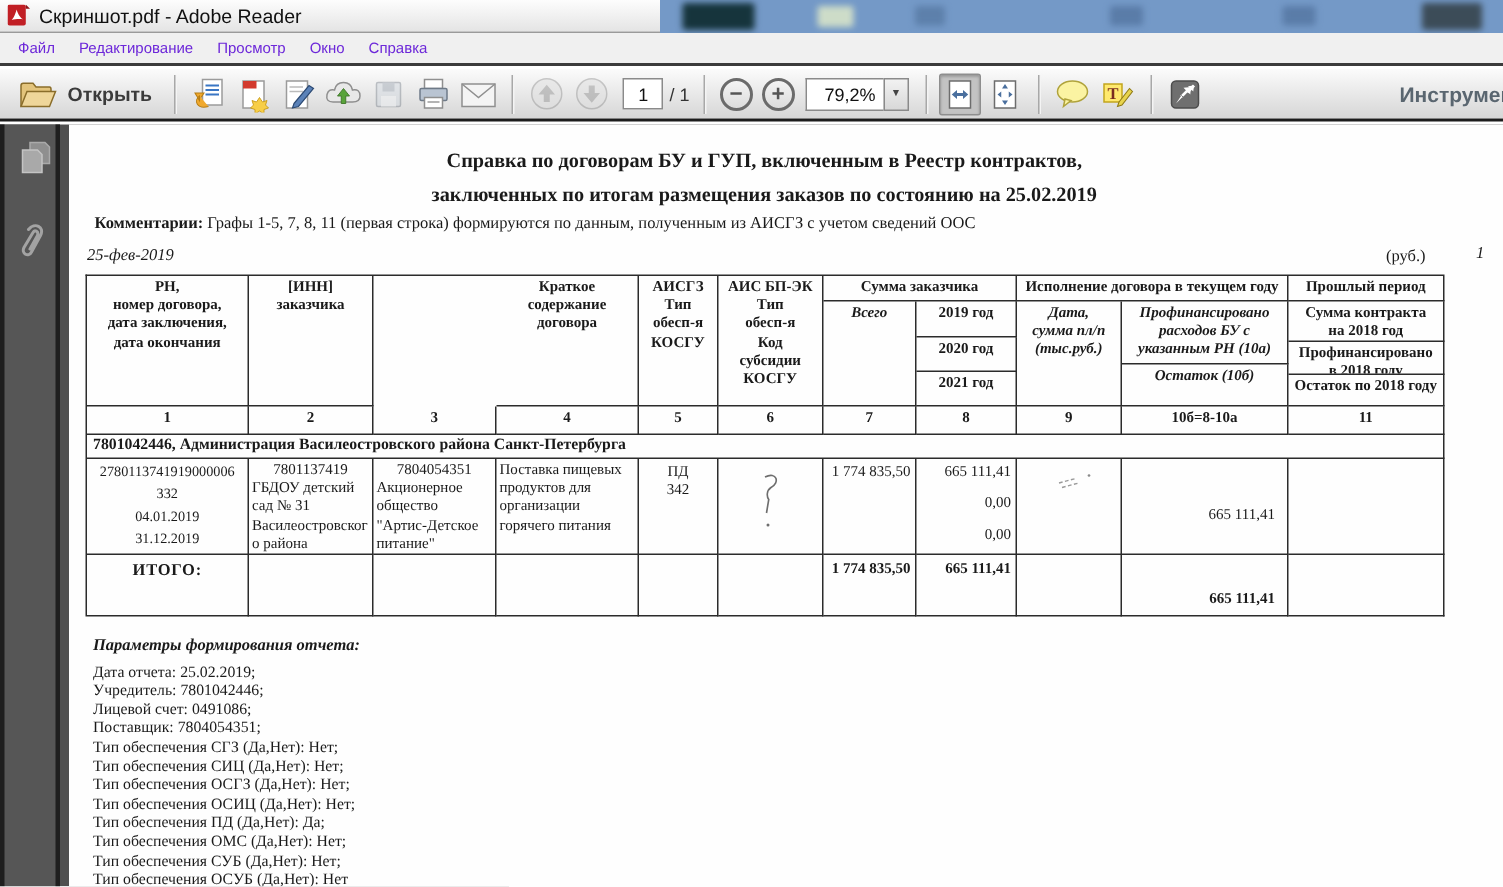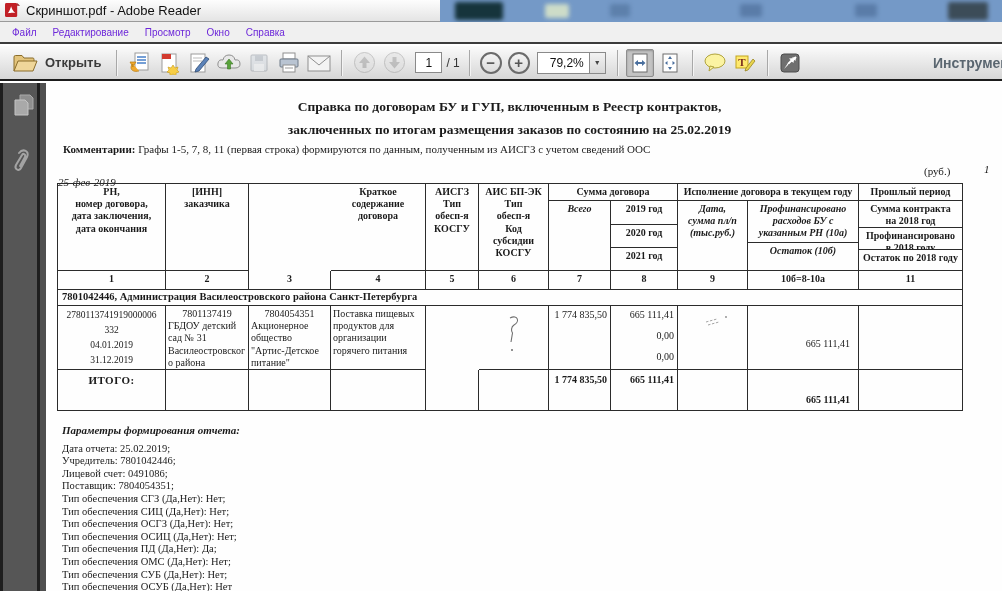--- a/index.html
+++ b/index.html
@@ -48,21 +48,21 @@
   .navpane { position:absolute; left:0; top:0; width:40px; height:508px; background:#565656;
     border-left:3px solid #1e1e1e; border-right:3px solid #1f1f1f;}
   .nav-icon { position:absolute; left:8px; }
 
   .page { position:absolute; left:46px; top:0; width:956px; height:508px; background:#fefefe;
     font-family:"Liberation Serif", serif; color:#1a1a1a;}
 
   .doc-title { position:absolute; left:11px; width:905px; text-align:center; font-weight:bold; font-size:13.5px;}
   .comments-line { position:absolute; left:17px; top:60px; font-size:11px;}
   .comments-line b { font-size:11px; }
-  .date-note { position:absolute; left:12px; top:93px; font-size:11px; font-style:italic;}
+  .date-note { position:absolute; left:12px; top:81px; font-size:11px; font-style:italic;}
   .rub-note { position:absolute; left:878px; top:82px; font-size:11px;}
   .pageno-note { position:absolute; left:938px; top:80px; font-size:11px; font-style:italic;}
 
   
   .rtable { position:absolute; left:11px; top:100px;
     display:grid;
     grid-template-columns:108px 83px 82px 95px 53px 70px 62px 67px 70px 111px 104px;
     grid-template-rows:17px 24px 3px 15px 5px 2px 21px 19px 16px 64px 41px;
     border-top:1px solid #2b2b2b; border-left:1px solid #2b2b2b;
     font-size:10px; line-height:1.22;}
@@ -275,21 +275,21 @@
         <div class="hc" style="grid-area:1/5/8/6;">АИСГЗ
 Тип
 обесп-я
 КОСГУ</div>
         <div class="hc" style="grid-area:1/6/8/7;">АИС БП-ЭК
 Тип
 обесп-я
 Код
 субсидии
 КОСГУ</div>
-        <div class="hc" style="grid-area:1/7/2/9;">Сумма договора</div>
+        <div class="hc" style="grid-area:1/7/2/9;">Сумма заказчика</div>
         <div class="hc it" style="grid-area:2/7/8/8;">Всего</div>
         <div class="hc" style="grid-area:2/8/3/9;">2019 год</div>
         <div class="hc" style="grid-area:3/8/6/9;">2020 год</div>
         <div class="hc" style="grid-area:6/8/8/9;">2021 год</div>
         <div class="hc" style="grid-area:1/9/2/11;">Исполнение договора в текущем году</div>
         <div class="hc it" style="grid-area:2/9/8/10;">Дата,
 сумма пл/п
 (тыс.руб.)</div>
         <div class="hc it" style="grid-area:2/10/5/11;">Профинансировано
 расходов БУ с
@@ -322,20 +322,22 @@
 31.12.2019</div>
         <div class="dc" style="grid-area:10/2/11/3;">
           <span class="cnum">7801137419</span>
           <span>ГБДОУ детский сад № 31 Василеостровского района</span>
         </div>
         <div class="dc" style="grid-area:10/3/11/4;">
           <span class="cnum">7804054351</span>
           <span>Акционерное общество "Артис-Детское питание"</span>
         </div>
         <div class="dc" style="grid-area:10/4/11/5;">Поставка пищевых продуктов для организации горячего питания</div>
+        <div class="dc pre" style="grid-area:10/5/11/6; text-align:center; padding-top:3px;">ПД
+342</div>
         <div class="dc" style="grid-area:10/6/11/7; display:flex; justify-content:center; padding-top:8px;">
           <svg width="16" height="42" viewBox="0 0 16 42">
             <path d="M4 4 C12 0 14 8 8 11 C5 13 5 17 6.5 19 L5 28" fill="none" stroke="#6e6e6e" stroke-width="1.1"></path>
             <circle cx="6" cy="36" r="1" fill="#6e6e6e"></circle>
           </svg>
         </div>
         <div class="dc r" style="grid-area:10/7/11/8; padding-top:3px;">1 774 835,50</div>
         <div class="dc r" style="grid-area:10/8/11/9; padding-top:3px;">
           <div style="margin-bottom:9px;">665 111,41</div>
           <div style="margin-bottom:9px;">0,00</div>

